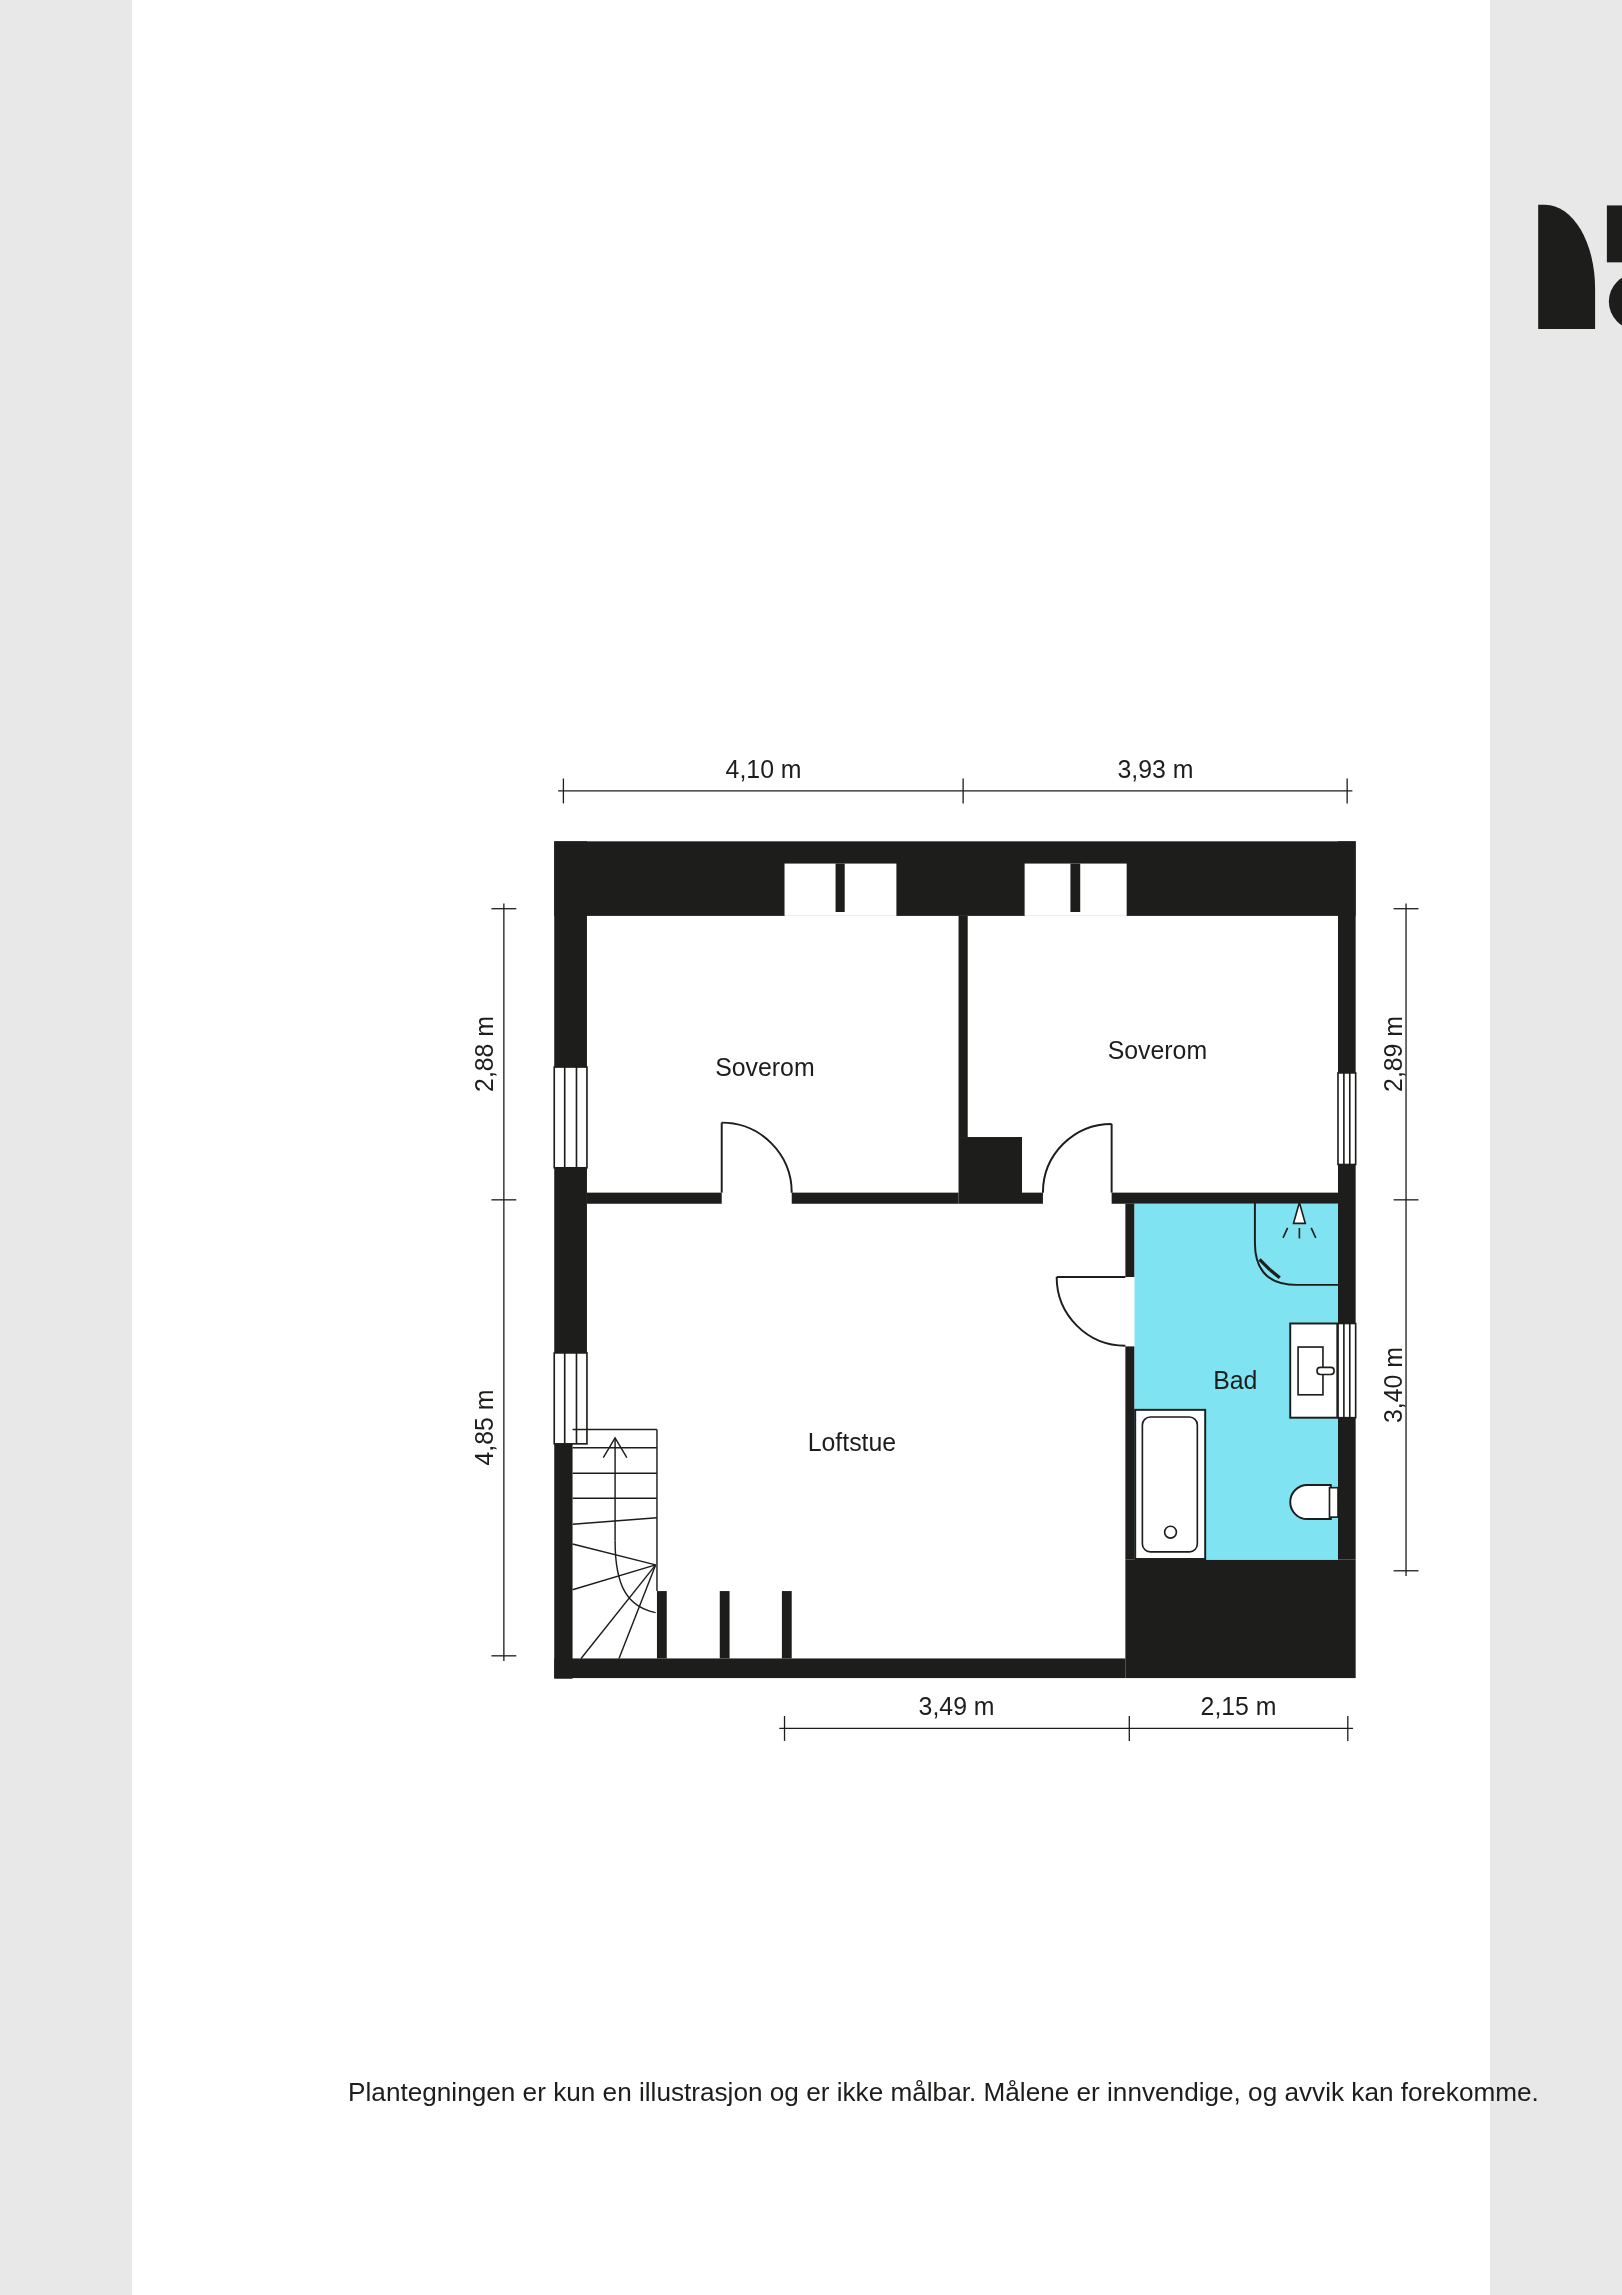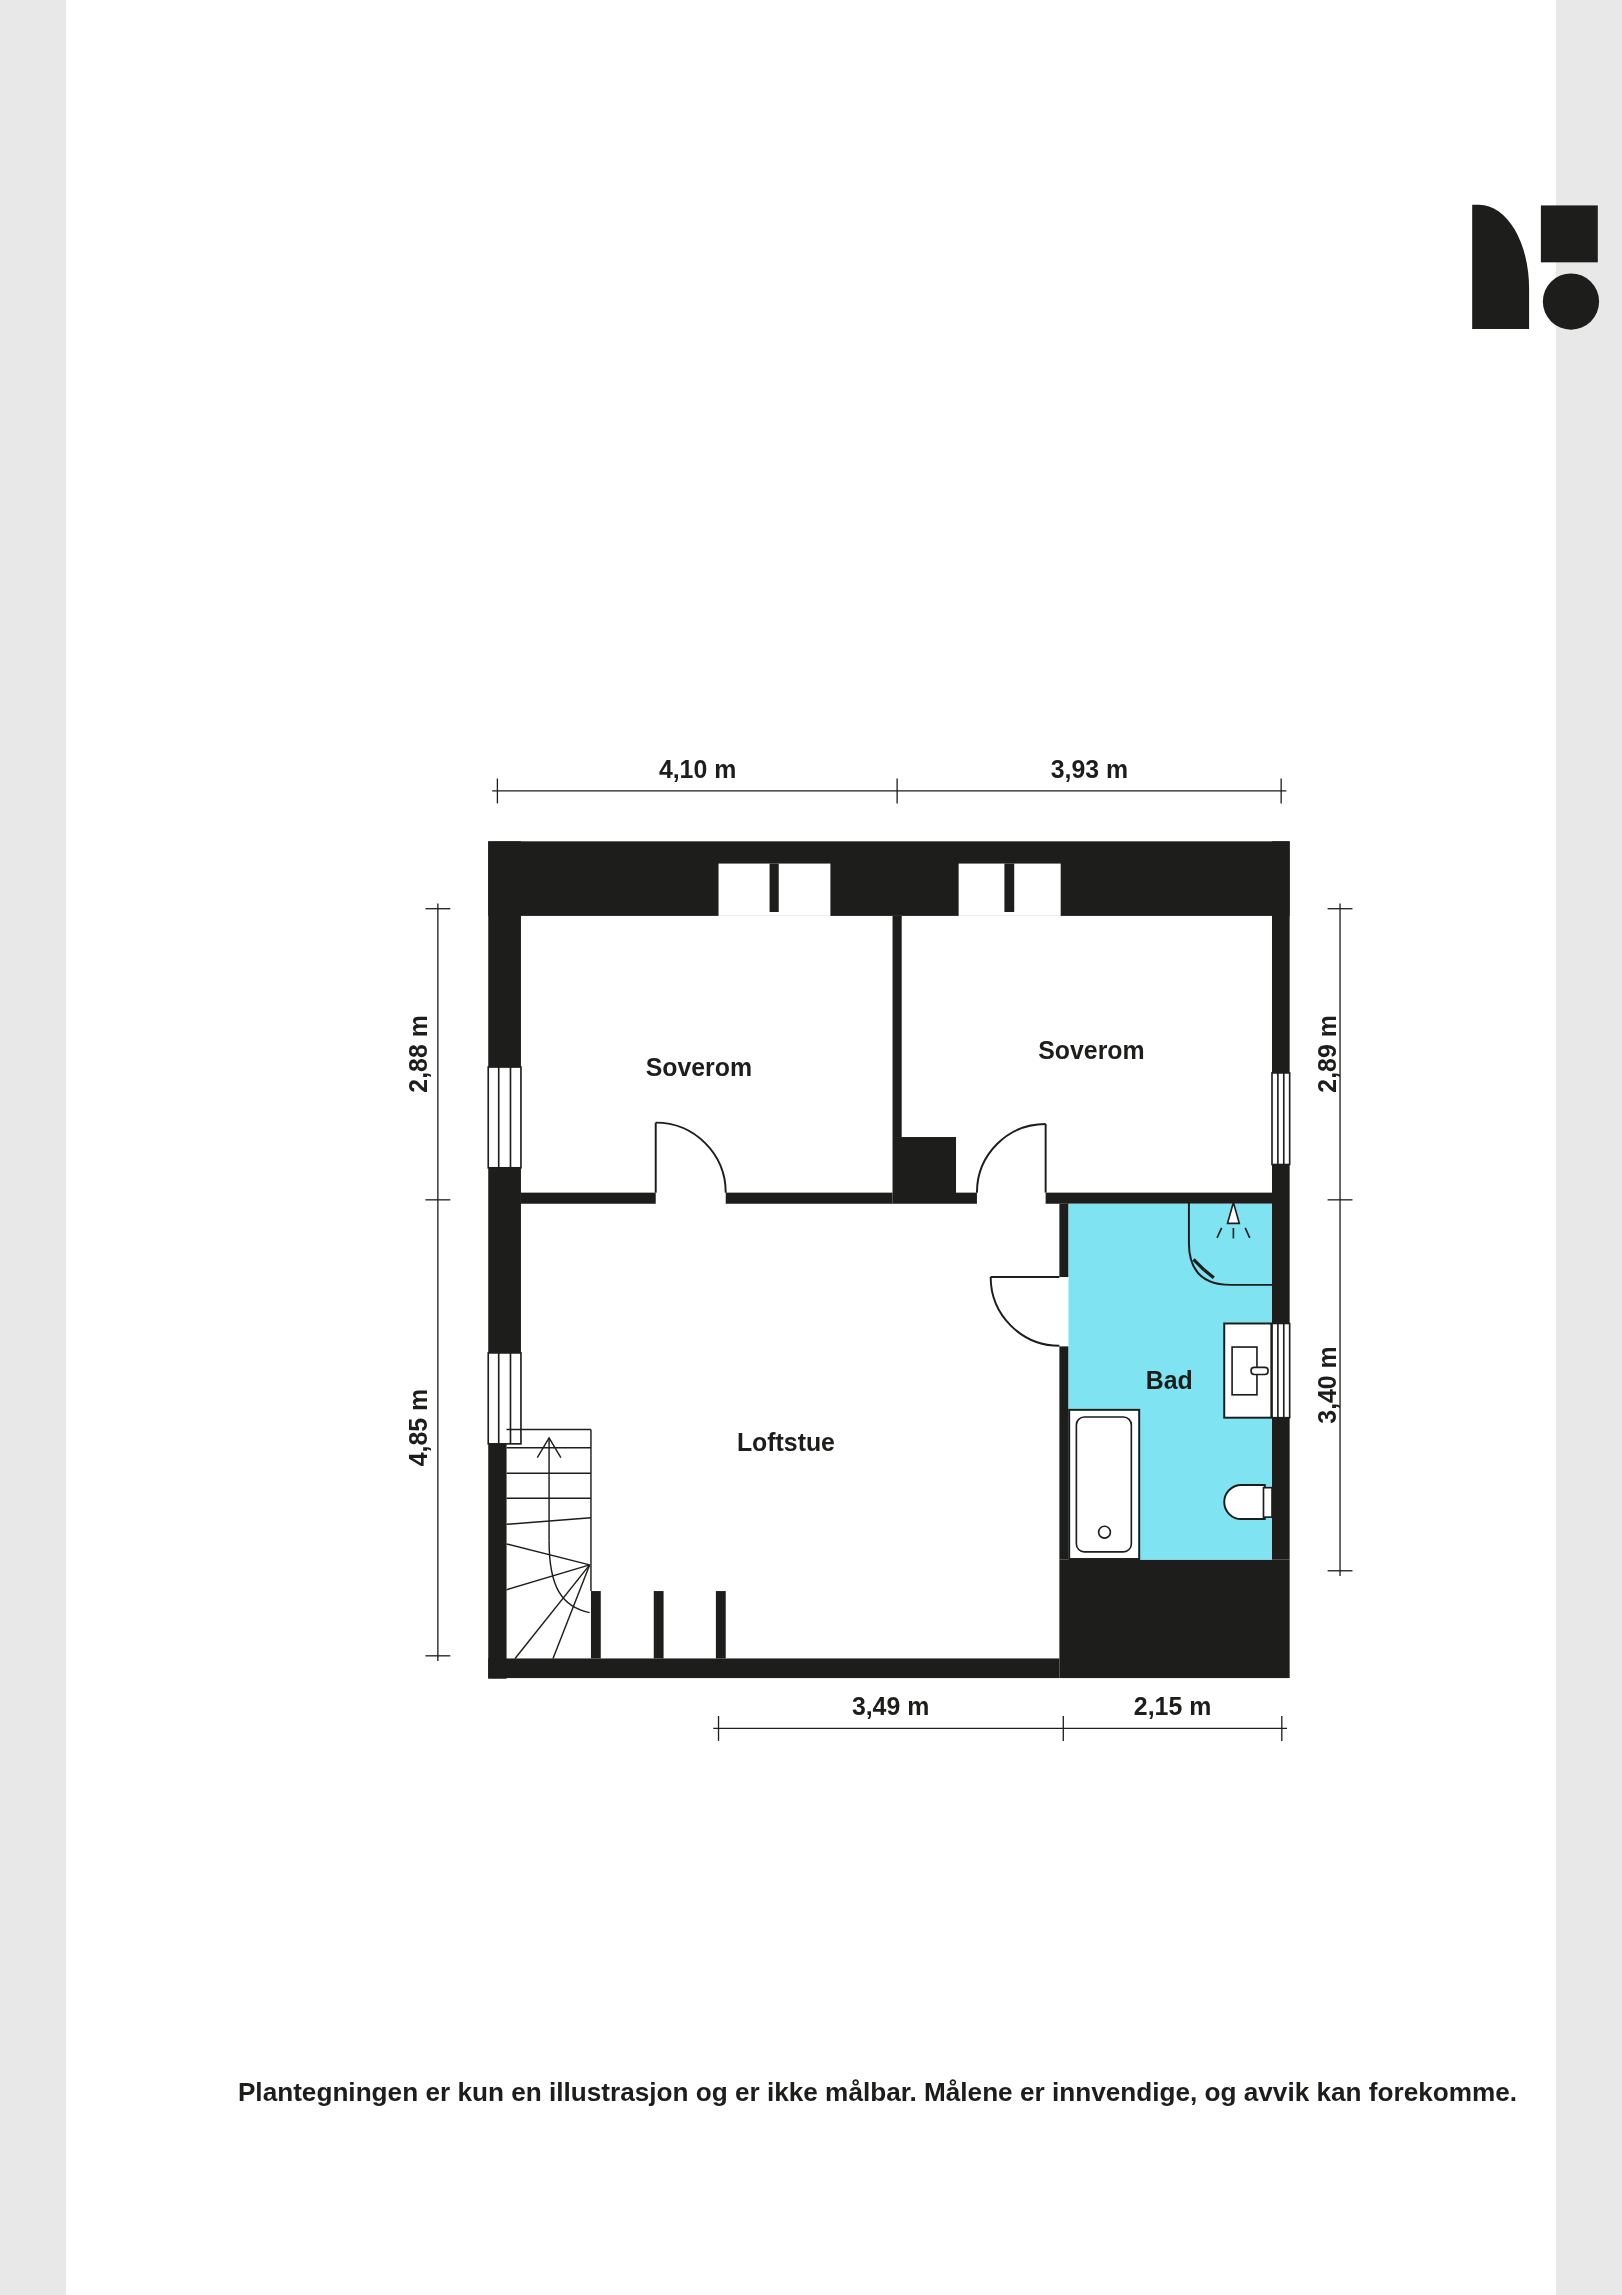--- a/index.html
+++ b/index.html
@@ -5,25 +5,24 @@
   :root{
     --wall:#1d1d1b;
     --line:#1d1d1b;
     --text:#1d1d1b;
     --bathroom-floor:#7fe3f2;
     --paper:#ffffff;
   }
   html,body{margin:0;padding:0;background:#e8e8e8;}
   .page{
     position:relative;
-    width:1490px;height:2295px;
+    width:1358px;height:2295px;
     background:var(--paper);
     margin:0 auto;
     font-family:"Liberation Sans", sans-serif;
-    font-weight:bold;
   }
   svg{position:absolute;left:0;top:0;}
   .wall{fill:var(--wall);stroke:none;}
   .white{fill:#ffffff;stroke:none;}
   .winframe{fill:#ffffff;stroke:var(--wall);stroke-width:2.5;}
   .wline{stroke:var(--wall);stroke-width:2.5;fill:none;}
   .bath{fill:var(--bathroom-floor);stroke:none;}
   .fixture{fill:#ffffff;stroke:var(--wall);stroke-width:3;}
   .fixline{fill:none;stroke:var(--wall);stroke-width:2.5;}
   .door{fill:none;stroke:var(--wall);stroke-width:3;}

